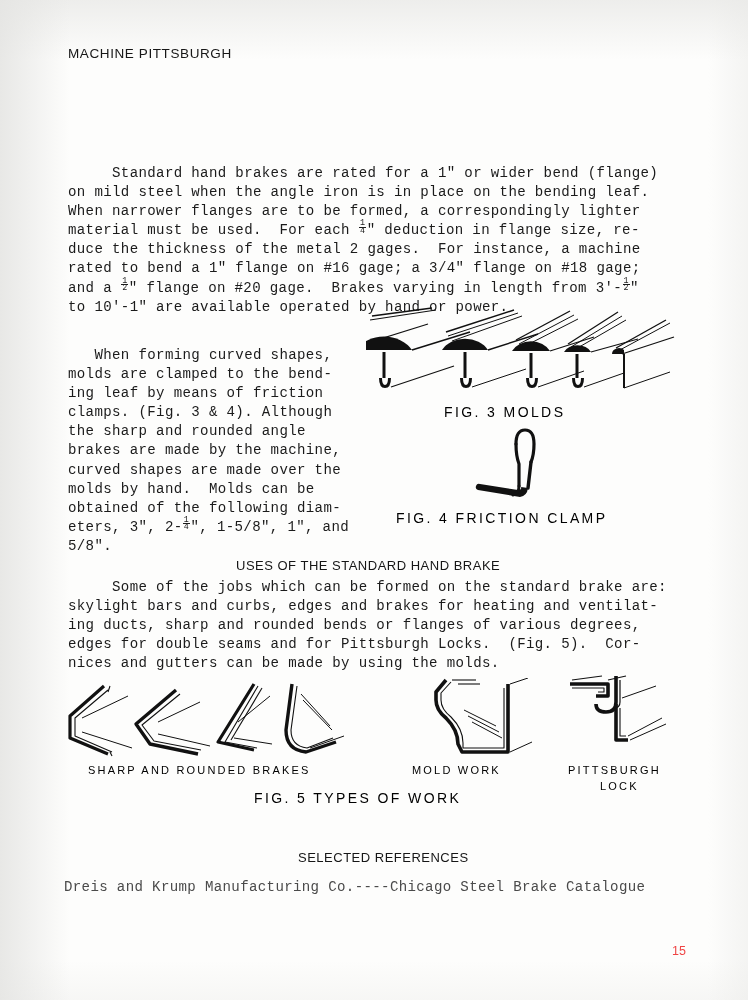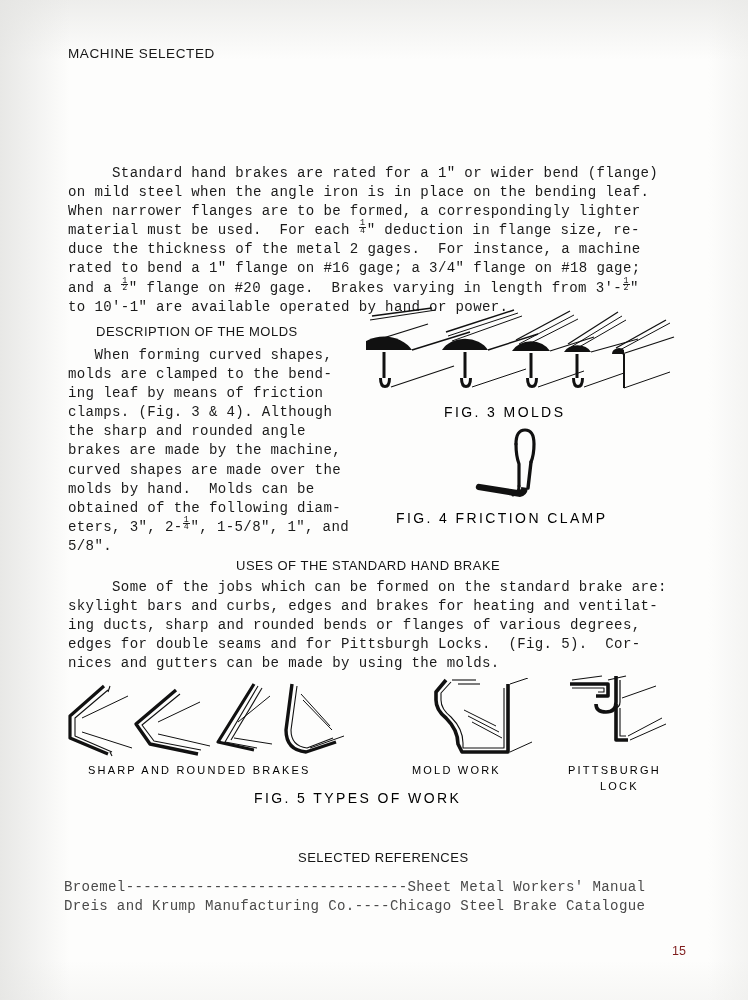--- a/index.html
+++ b/index.html
@@ -107,39 +107,38 @@
     letter-spacing: 2.2px;
   }
 
   
   #pagenum {
     position: absolute;
     right: 62px;
     bottom: 42px;
     font-family: "Liberation Sans", sans-serif;
     font-size: 12.5px;
-    color: #7f1d1d;
+    color: #ef4444;
   }
 
   svg { display: block; }
   .ink   { fill: none; stroke: #111111; }
   .inkf  { fill: #111111; stroke: none; }
 </style>
 </head>
 <body>
 
 <div id="page">
   <div id="scan-tint"></div>
 
-  <div class="runhead left">MACHINE SELECTED</div>
+  <div class="runhead left">MACHINE PITTSBURGH</div>
 
 
   <div class="tw" style="left:68px; top:164px;"><div>     Standard hand brakes are rated for a 1" or wider bend (flange)</div><div>on mild steel when the angle iron is in place on the bending leaf.</div><div>When narrower flanges are to be formed, a correspondingly lighter</div><div>material must be used.  For each <span class="frac"><i class="n">1</i><u></u><i class="d">4</i></span>" deduction in flange size, re-</div><div>duce the thickness of the metal 2 gages.  For instance, a machine</div><div>rated to bend a 1" flange on #16 gage; a 3/4" flange on #18 gage;</div><div>and a <span class="frac"><i class="n">1</i><u></u><i class="d">2</i></span>" flange on #20 gage.  Brakes varying in length from 3'-<span class="frac"><i class="n">1</i><u></u><i class="d">2</i></span>"</div><div>to 10'-1" are available operated by hand or power.</div></div>
 
-  <div class="sect" style="left:96px; top:324px;">DESCRIPTION OF THE MOLDS</div>
   <div class="tw" style="left:68px; top:346px;"><div>   When forming curved shapes,</div><div>molds are clamped to the bend-</div><div>ing leaf by means of friction</div><div>clamps. (Fig. 3 &amp; 4). Although</div><div>the sharp and rounded angle</div><div>brakes are made by the machine,</div><div>curved shapes are made over the</div><div>molds by hand.  Molds can be</div><div>obtained of the following diam-</div><div>eters, 3", 2-<span class="frac"><i class="n">1</i><u></u><i class="d">4</i></span>", 1-5/8", 1", and</div><div>5/8".</div></div>
 
   <div style="position:absolute; left:366px; top:306px;">
     <svg width="320" height="110" viewBox="0 0 320 110" aria-label="molds">
       <defs>
         <pattern id="hatch" width="3" height="10" patternUnits="userSpaceOnUse">
           <rect width="3" height="10" fill="#ffffff"></rect>
           <line x1="1" y1="0" x2="1" y2="10" stroke="#111" stroke-width="1.3"></line>
         </pattern>
       </defs>
@@ -293,16 +292,16 @@
         <path class="ink" d="M74,66 L110,50" stroke-width="1"></path>
       </g>
     </svg>
   </div>
   <div class="figcap sm" style="left:568px; top:764px;">PITTSBURGH</div>
   <div class="figcap sm" style="left:600px; top:780px;text-align:center;">LOCK</div>
 
   <div class="figcap" style="left:254px; top:790px;">FIG. 5  TYPES OF WORK</div>
 
   <div class="sect" style="left:298px; top:850px;">SELECTED REFERENCES</div>
-  <div class="tw" style="left:64px; top:878px; color:#4a4a4a;"><div>Broemel--------------------------------Sheet Metal Workers' Manual</div><div>Dreis and Krump Manufacturing Co.----Chicago Steel Brake Catalogue</div></div>
+  <div class="tw" style="left:64px; top:878px; color:#4a4a4a;"><div>Dreis and Krump Manufacturing Co.----Chicago Steel Brake Catalogue</div></div>
 
   <div id="pagenum">15</div>
 </div>
 
 </body></html>

